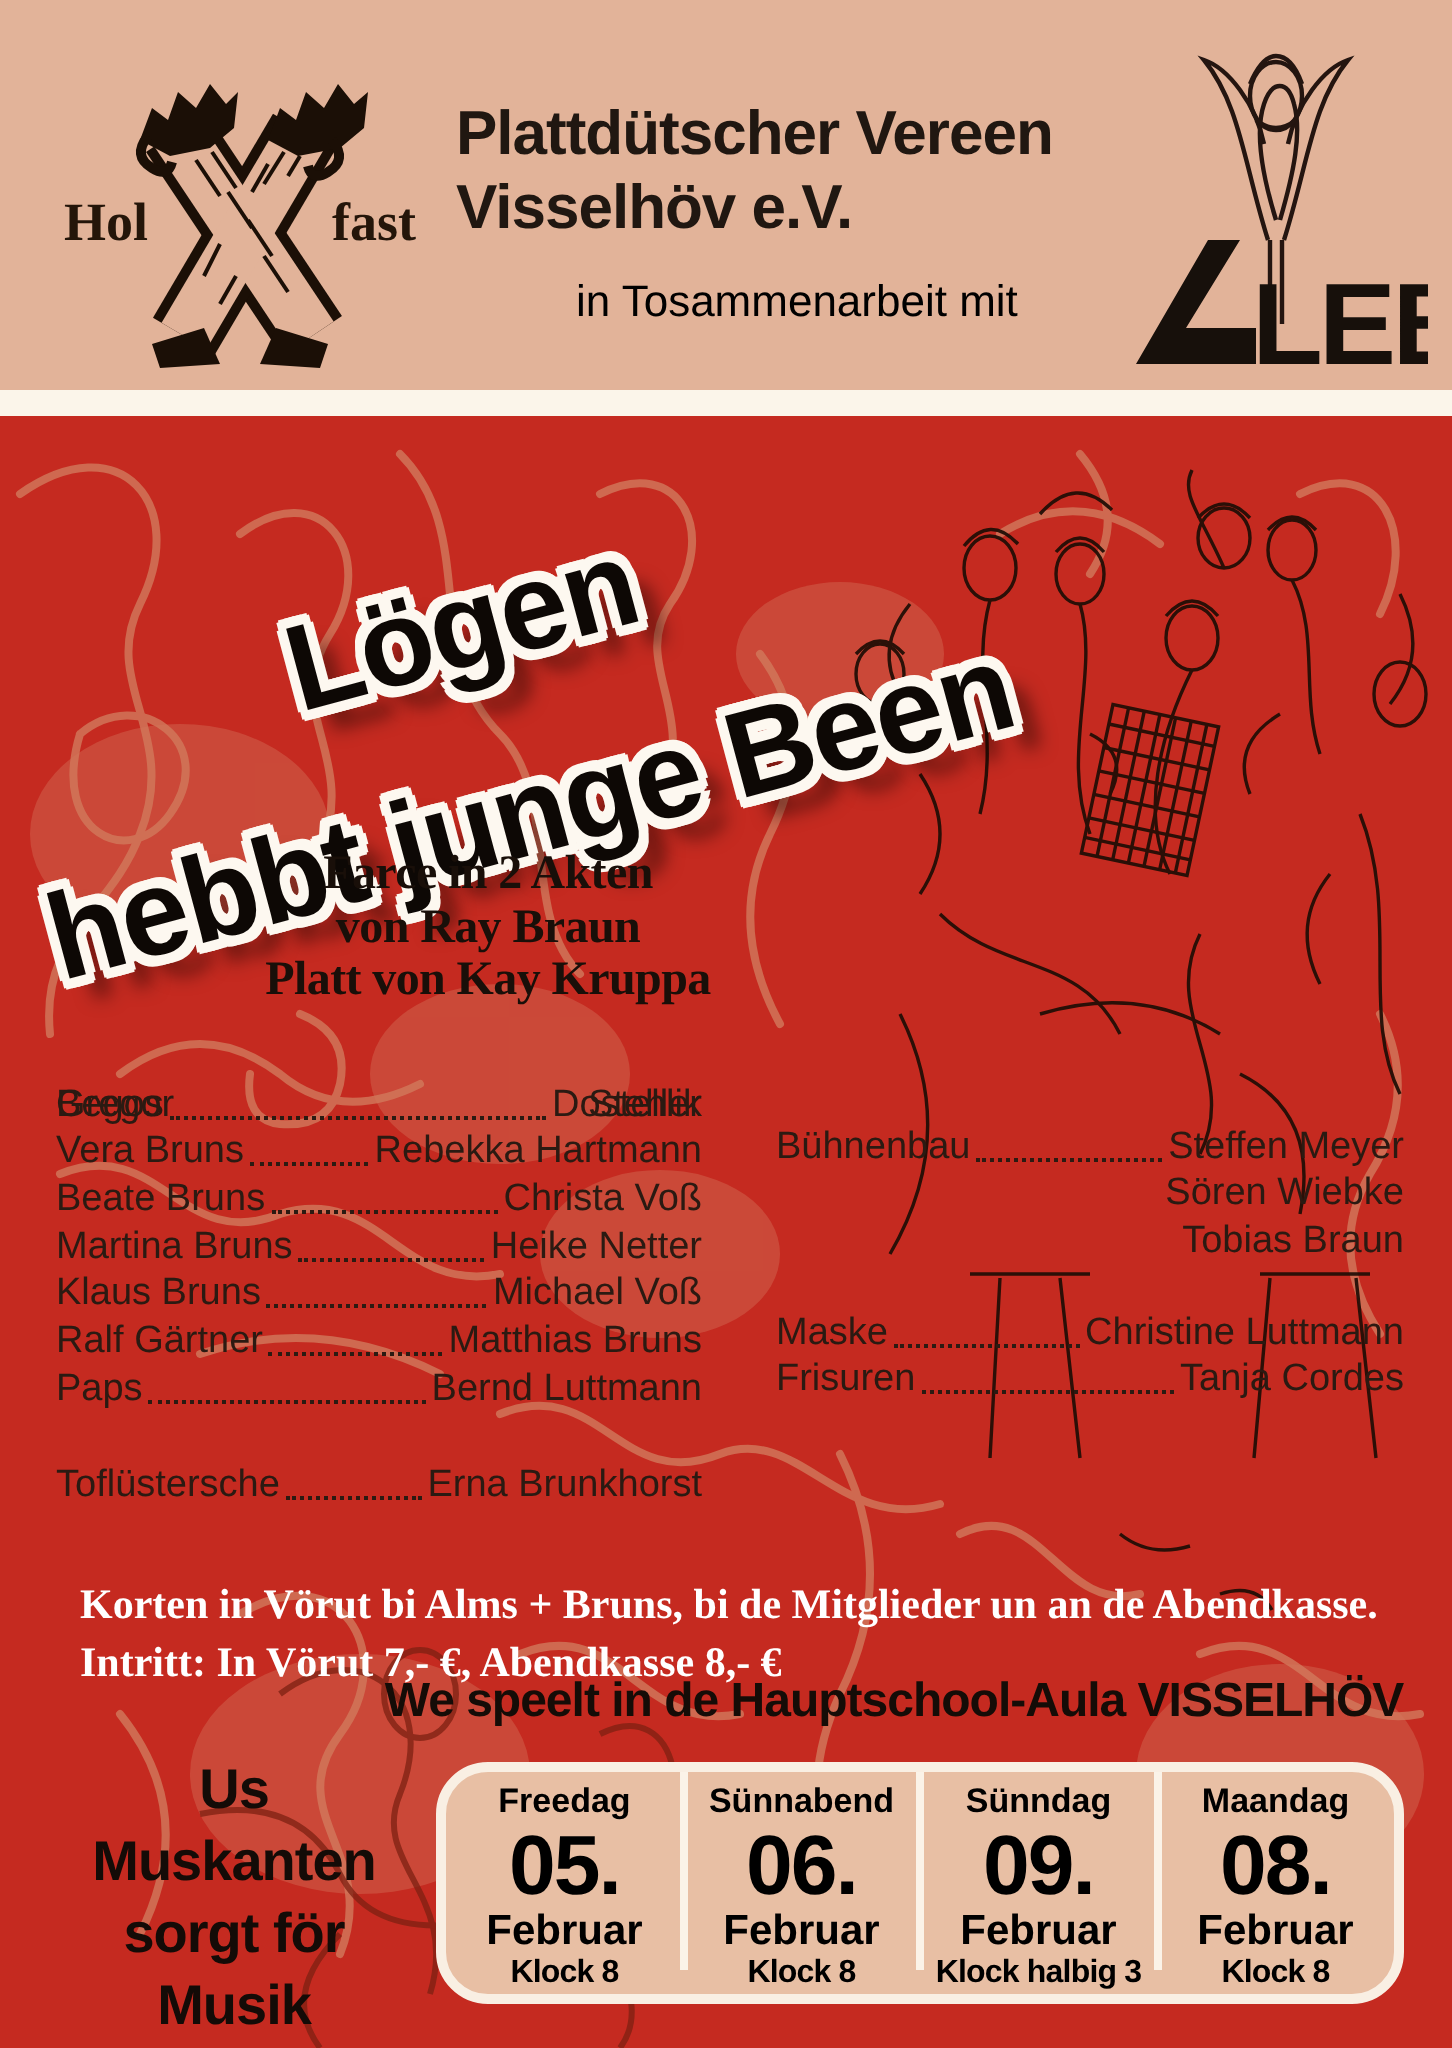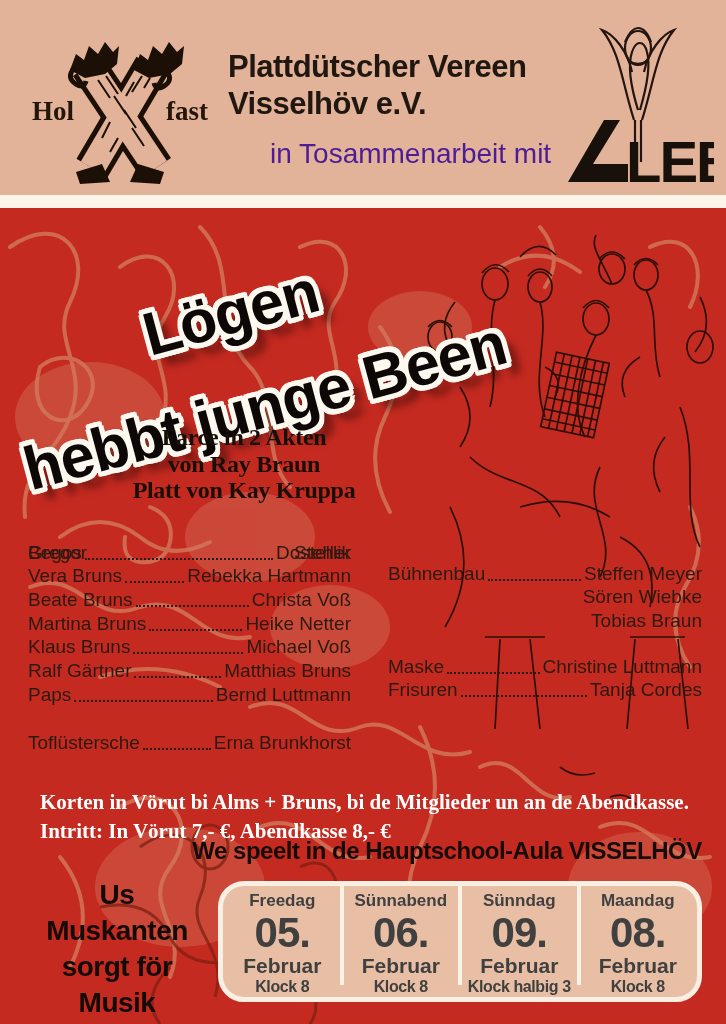--- a/index.html
+++ b/index.html
@@ -3,21 +3,21 @@
 <meta charset="utf-8">
 <style>
   html,body{margin:0;padding:0;background:#555;}
   .poster{position:relative;width:726px;height:1024px;margin:0 auto;overflow:hidden;
           background:#c52a20;font-family:"Liberation Sans",sans-serif;}
   
   .header{position:absolute;top:0;left:0;width:726px;height:195px;background:#e2b399;}
   .white-strip{position:absolute;top:195px;left:0;width:726px;height:13px;background:#fbf5ea;}
   .org-block{position:absolute;left:228px;top:48px;color:#201711;font-weight:bold;
              font-size:31px;line-height:37px;letter-spacing:-0.5px;}
-  .coop{position:absolute;left:270px;top:138px;color:#4c1d95;font-size:28px;font-weight:normal;}
+  .coop{position:absolute;left:288px;top:138px;color:#000000;font-size:22px;font-weight:normal;}
   .logo-holfast{position:absolute;left:14px;top:18px;}
   .logo-leb{position:absolute;left:562px;top:12px;}
   
   .body-art{position:absolute;top:207px;left:0;}
   
   .show-title{position:absolute;left:4px;top:258px;width:565px;transform:rotate(-15deg);
               transform-origin:45% 50%;font-weight:bold;color:#0d0805;
               font-size:61px;line-height:99px;letter-spacing:-1px;white-space:nowrap;
               text-shadow:-4px -4px 0 #fdf8f0,4px -4px 0 #fdf8f0,-4px 4px 0 #fdf8f0,4px 4px 0 #fdf8f0,
                -5px 0 0 #fdf8f0,5px 0 0 #fdf8f0,0 -5px 0 #fdf8f0,0 5px 0 #fdf8f0,
@@ -50,21 +50,21 @@
          font-weight:bold;font-size:24px;color:#150c07;letter-spacing:-0.5px;}
   
   .music{position:absolute;left:20px;top:877px;width:194px;text-align:center;
          font-weight:bold;font-size:28px;line-height:36px;color:#140b07;letter-spacing:-0.5px;}
   
   .date-panel{position:absolute;left:218px;top:881px;width:484px;height:121px;box-sizing:border-box;
               background:#e8bfa4;border:5px solid #f9efe3;border-radius:26px;
               display:grid;grid-template-columns:repeat(4,1fr);}
   .date-div{position:absolute;top:0;bottom:12px;width:4px;background:#fbf3e8;}
   .d1{left:calc(25% - 2px);} .d2{left:calc(50% - 2px);} .d3{left:calc(75% - 2px);}
-  .date-col{text-align:center;padding-top:5px;color:#404040;overflow:hidden;}
+  .date-col{text-align:center;padding-top:5px;color:#000000;overflow:hidden;}
   .date-col .day{font-weight:bold;font-size:17px;line-height:20px;}
   .date-col .num{font-weight:bold;font-size:42px;line-height:43px;letter-spacing:-1px;}
   .date-col .mon{font-weight:bold;font-size:21px;line-height:23px;}
   .date-col .tim{font-weight:bold;font-size:16px;line-height:19px;letter-spacing:-0.4px;}
 </style>
 </head>
 <body>
 
 <div class="poster">
 

